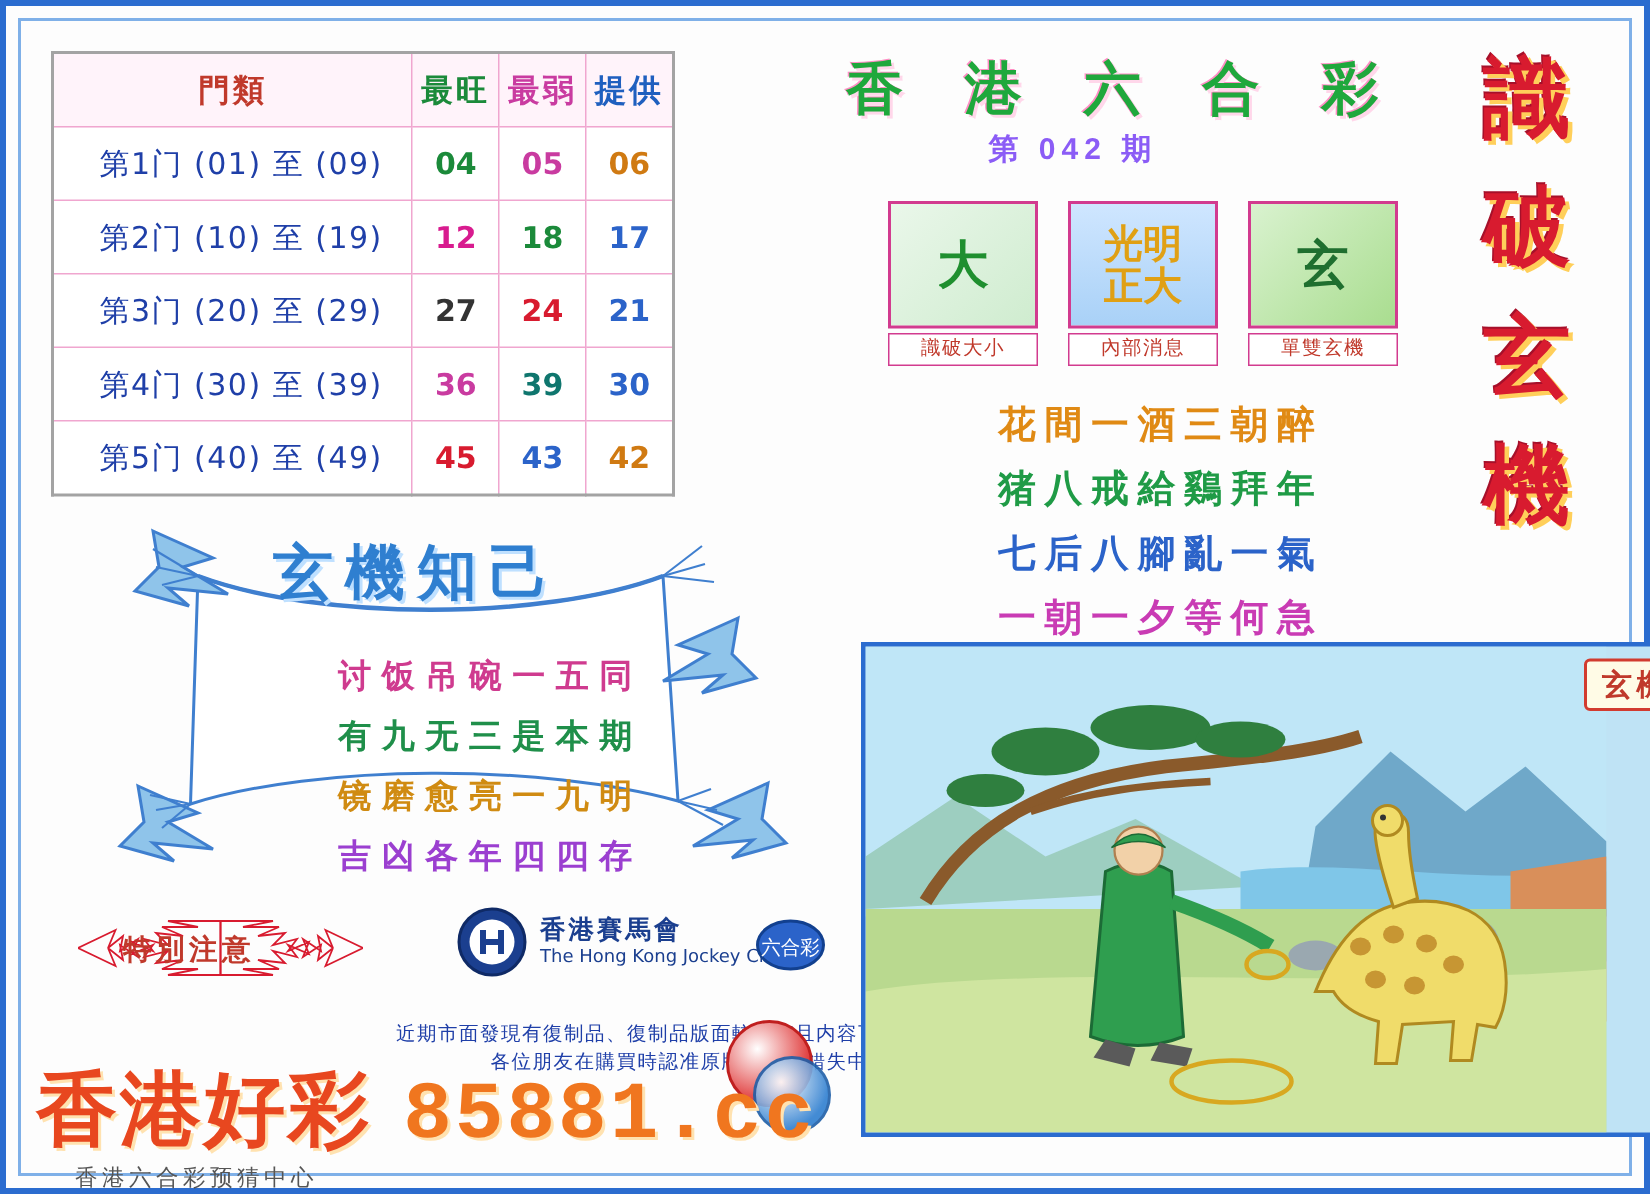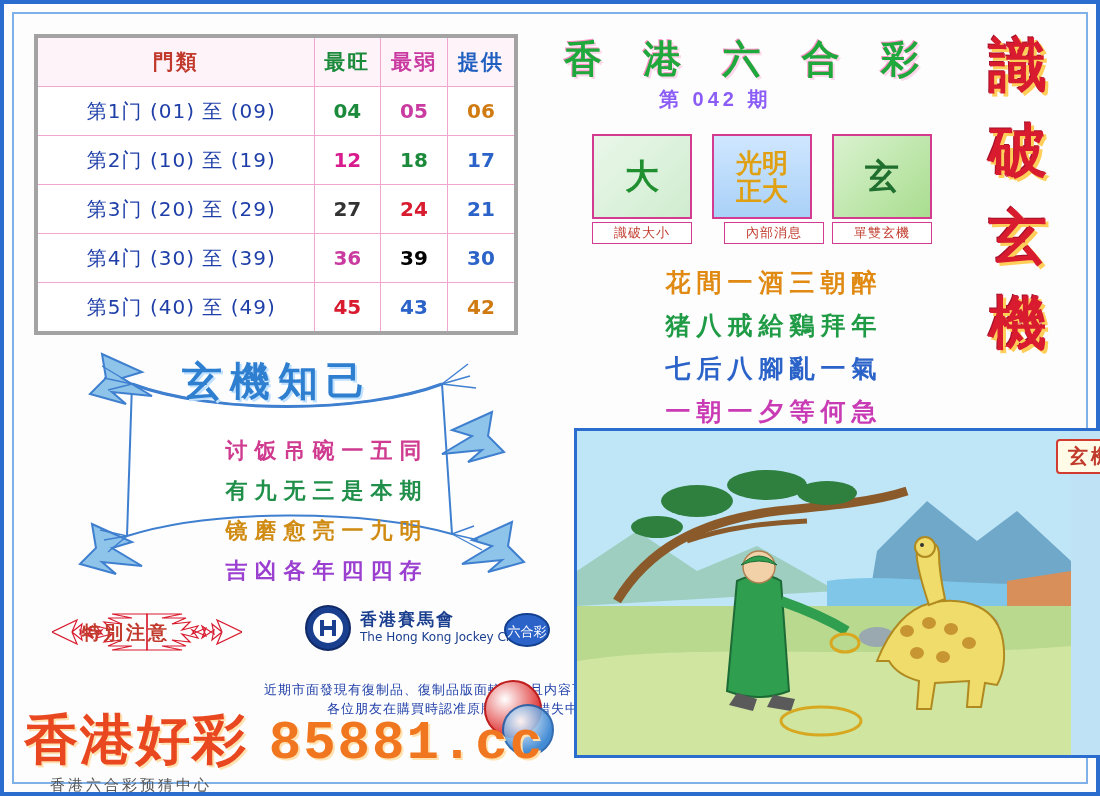--- a/index.html
+++ b/index.html
@@ -21,23 +21,23 @@
     border:2px solid #7fb0e8;
     box-sizing:border-box;
   }
 
   
   .table-wrap{
     position:absolute;left:30px;top:30px;width:500px;
   }
   table.m{
     border-collapse:collapse;
-    width:484px;
+    width:416px;
     background:#fff;
-    border:4px solid #a3a3a3;
+    border:2px solid #a3a3a3;
     padding-left:33px;
   }
   table.m td,table.m th{
     border:1px solid #f0a6cf;
     height:46px;
     text-align:center;
     font-size:20px;
     font-family:"DejaVu Sans","Liberation Sans",sans-serif;
   }
   table.m thead th{
@@ -243,21 +243,21 @@
         </tr>
         <tr>
           <td class="rowlabel">第3门 (20) 至 (29)</td>
           <td class="num" style="color:#333333">27</td>
           <td class="num" style="color:#d81b2f">24</td>
           <td class="num" style="color:#2b63c9">21</td>
         </tr>
         <tr>
           <td class="rowlabel">第4门 (30) 至 (39)</td>
           <td class="num" style="color:#c93ba0">36</td>
-          <td class="num" style="color:#000000">39</td>
+          <td class="num" style="color:#0f766e">39</td>
           <td class="num" style="color:#2b63c9">30</td>
         </tr>
         <tr>
           <td class="rowlabel">第5门 (40) 至 (49)</td>
           <td class="num" style="color:#d81b2f">45</td>
           <td class="num" style="color:#2b63c9">43</td>
           <td class="num" style="color:#d07a12">42</td>
         </tr>
       </tbody>
     </table>
@@ -338,21 +338,21 @@
   <div class="cards">
     <div class="card c1">
       <div class="glyph" style="color:#1f8f2f">大</div>
     </div>
     <div class="card-label" style="left:0">識破大小</div>
 
     <div class="card c2">
       <div class="glyph" style="color:#e0a014;font-size:26px;line-height:28px;text-align:center;white-space:pre">光明
 正大</div>
     </div>
-    <div class="card-label" style="left:132px">內部消息</div>
+    <div class="card-label" style="left:120px">內部消息</div>
 
     <div class="card c3">
       <div class="glyph" style="color:#1f6f2f">玄</div>
     </div>
     <div class="card-label" style="left:240px">單雙玄機</div>
   </div>
 
   <div class="verses">
     <div class="vline v0">花間一酒三朝醉</div>
     <div class="vline v1">猪八戒給鷄拜年</div>

